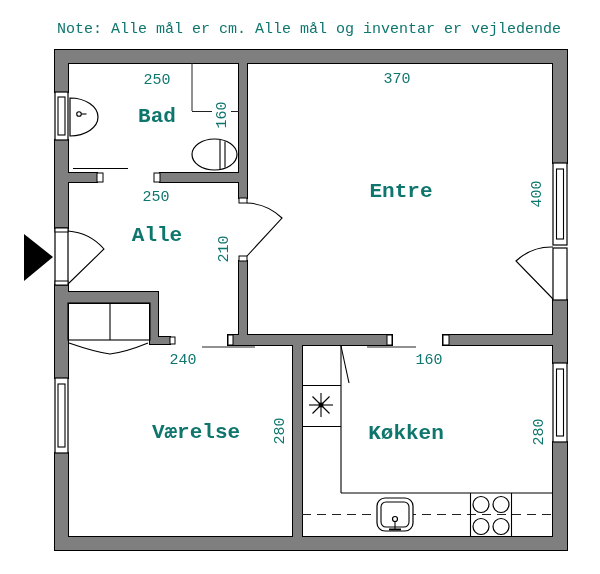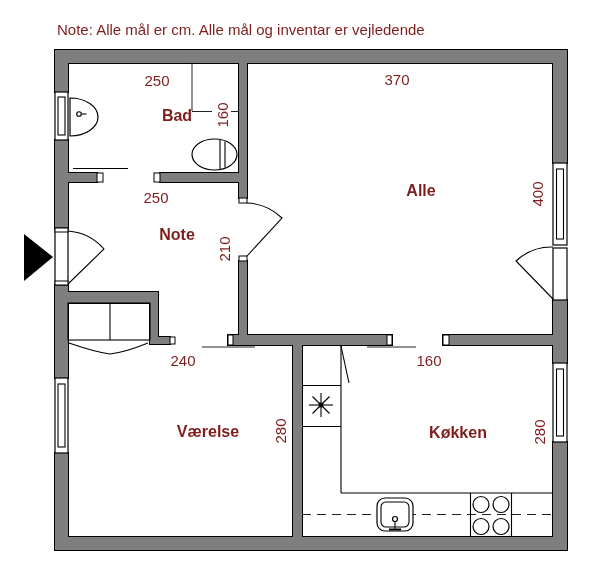--- a/index.html
+++ b/index.html
@@ -1,33 +1,33 @@
 <!DOCTYPE html>
 <html style="--wall-fill: #7f7f7f;"><head>
 <meta charset="utf-8">
 <style>
   html,body{margin:0;padding:0;background:#fff;}
   .canvas{
     position:relative;width:600px;height:574px;background:#fff;overflow:hidden;
-    font-family:Liberation Sans, sans-serif;color:#7f1d1d;
+    font-family:Liberation Mono, monospace;color:#0f766e;
   }
   svg{position:absolute;left:0;top:0;}
   .outline{fill:#000;}
   .wall{fill:var(--wall-fill,#7f7f7f);}
   .cap{fill:#fff;stroke:#000;stroke-width:1;}
   .white{fill:#fff;stroke:#000;stroke-width:1.2;}
   .thin{fill:none;stroke:#000;stroke-width:1.1;}
   .dim{fill:none;stroke:#222;stroke-width:1;}
   .dash{fill:none;stroke:#222;stroke-width:1.1;stroke-dasharray:9 6;}
   .lbl{
     position:absolute;transform:translate(-50%,-50%);
     font-size:15px;white-space:nowrap;line-height:1;
   }
   .rot{transform:translate(-50%,-50%) rotate(-90deg);}
-  .room{font-size:16px;font-weight:bold;margin-left:20px;}
+  .room{font-size:21px;font-weight:bold;}
   .note{
     position:absolute;left:57px;top:21px;font-size:15px;white-space:nowrap;
   }
 </style>
 </head>
 <body>
 
 <div class="canvas">
 
   <svg width="600" height="574" viewBox="0 0 600 574">
@@ -183,25 +183,25 @@
       <line class="dim" x1="367" y1="347" x2="416" y2="347"></line>
     </g>
   </svg>
 
   <div class="note">Note: Alle mål er cm. Alle mål og inventar er vejledende</div>
 
   <div class="lbl" style="left:157px;top:80px">250</div>
   <div class="lbl" style="left:397px;top:79px">370</div>
   <div class="lbl room" style="left:157px;top:116px">Bad</div>
   <div class="lbl rot" style="left:222px;top:115px">160</div>
-  <div class="lbl room" style="left:401px;top:191px">Alle</div>
+  <div class="lbl room" style="left:401px;top:191px">Entre</div>
   <div class="lbl rot" style="left:537px;top:194px">400</div>
   <div class="lbl" style="left:156px;top:197px">250</div>
-  <div class="lbl room" style="left:157px;top:235px">Note</div>
+  <div class="lbl room" style="left:157px;top:235px">Alle</div>
   <div class="lbl rot" style="left:224px;top:249px">210</div>
   <div class="lbl" style="left:183px;top:360px">240</div>
   <div class="lbl" style="left:429px;top:360px">160</div>
-  <div class="lbl room" style="left:188px;top:432px">Værelse</div>
+  <div class="lbl room" style="left:196px;top:432px">Værelse</div>
   <div class="lbl rot" style="left:280px;top:431px">280</div>
-  <div class="lbl room" style="left:438px;top:433px">Køkken</div>
+  <div class="lbl room" style="left:406px;top:433px">Køkken</div>
   <div class="lbl rot" style="left:539px;top:432px">280</div>
 
 </div>
 
 </body></html>

